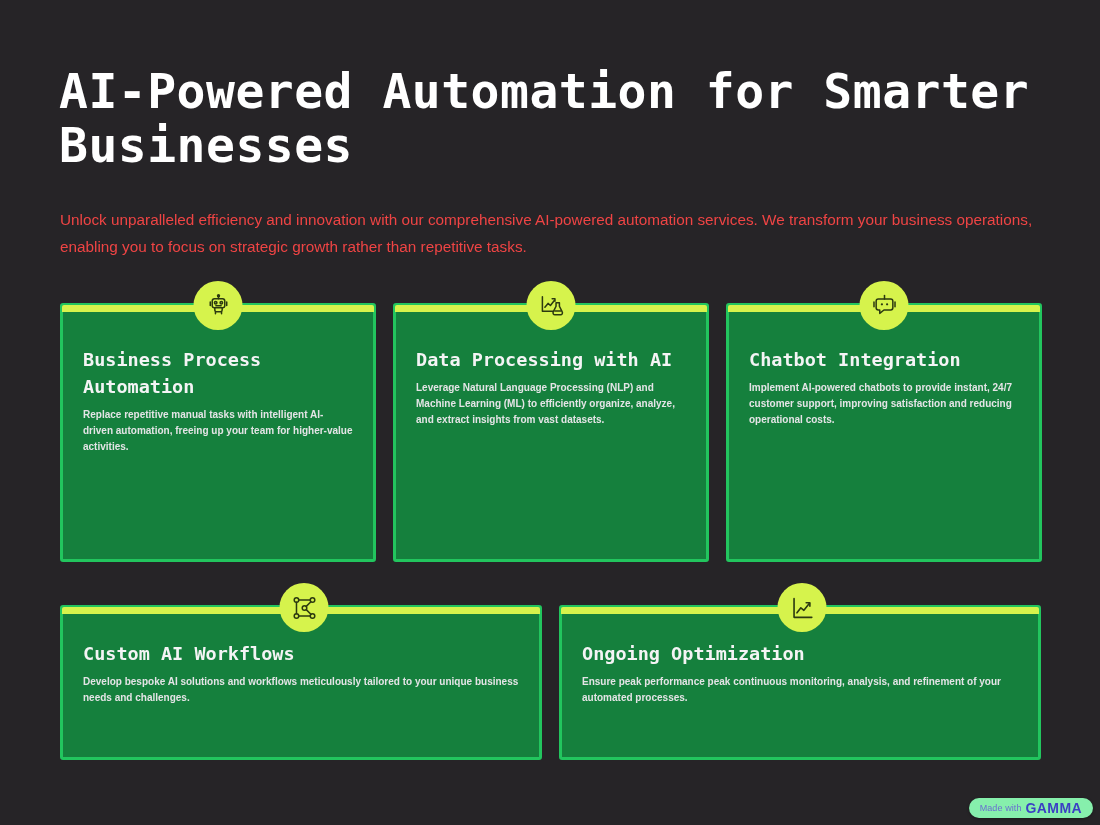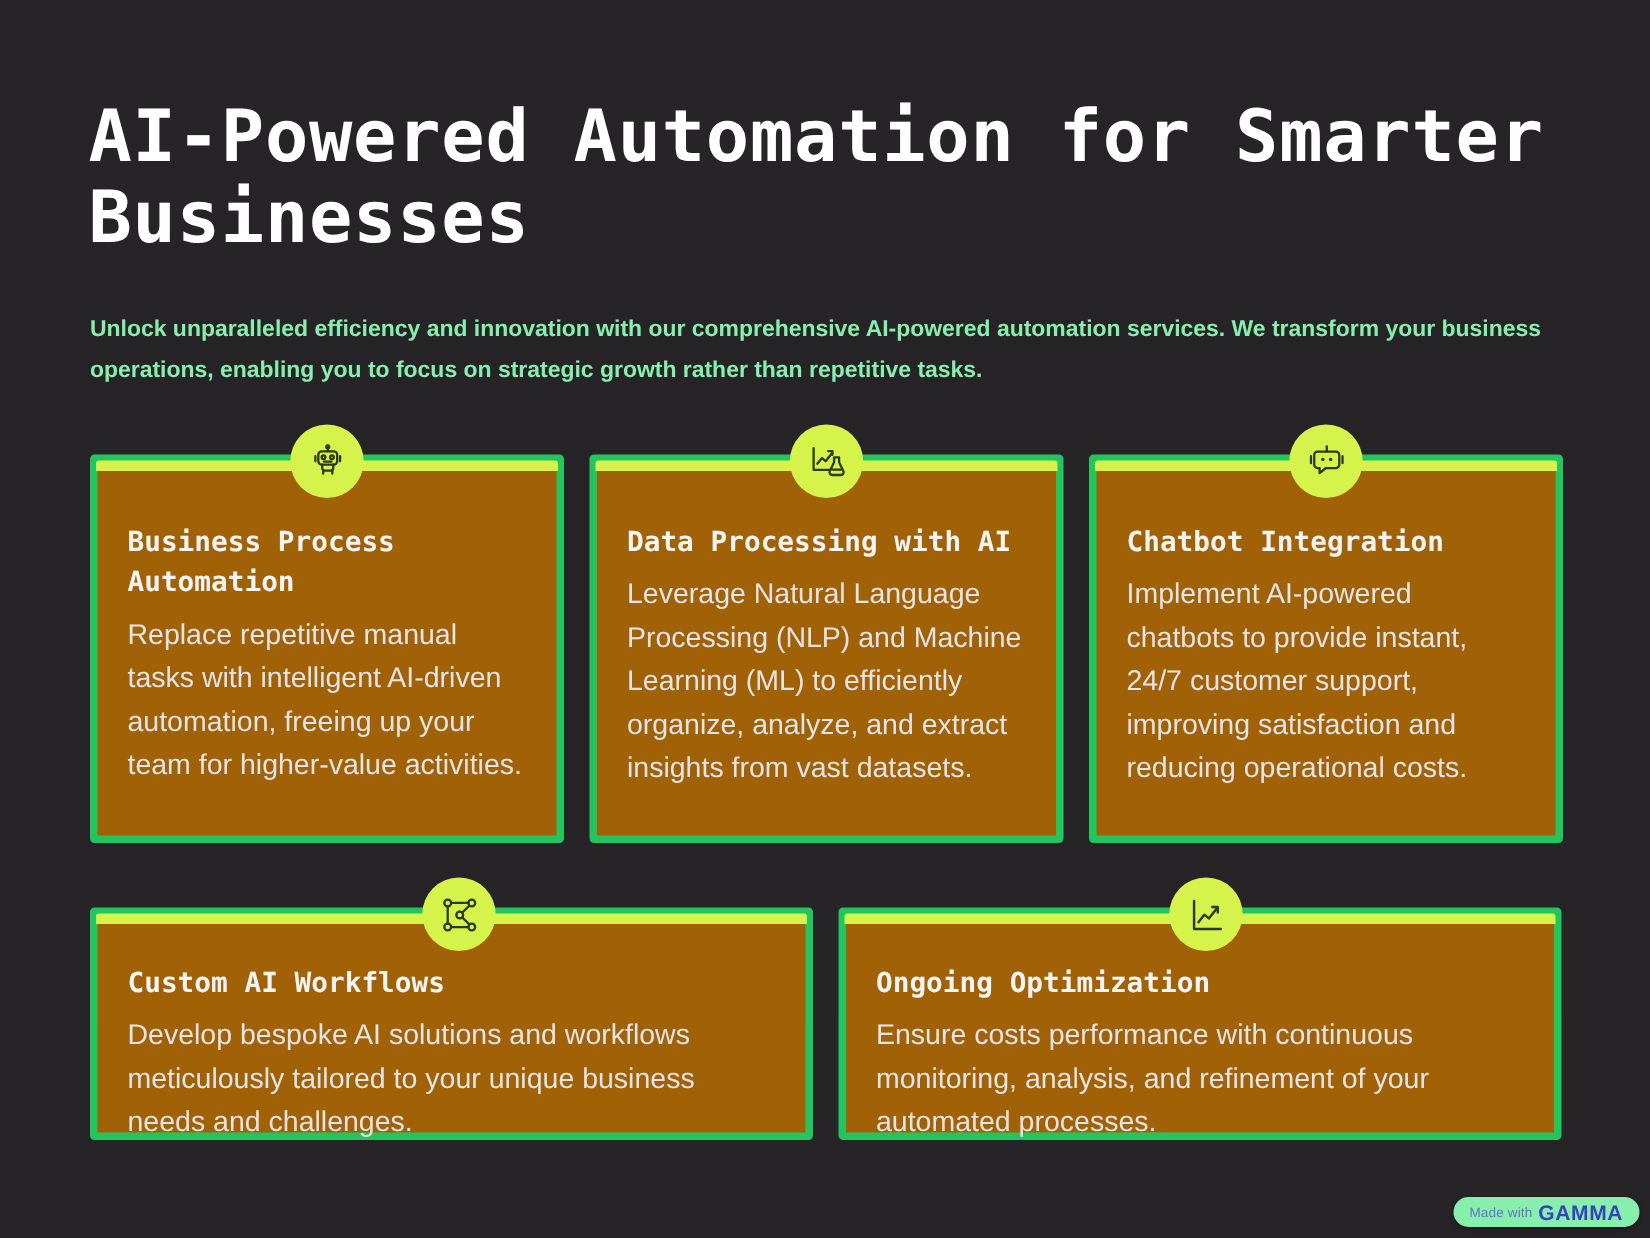--- a/index.html
+++ b/index.html
@@ -37,29 +37,29 @@
     color: #ffffff;
   }
 
   .hero-sub {
     position: absolute;
     left: 60px;
     top: 206px;
     width: 980px;
     font-size: 15.3px;
     line-height: 27px;
-    color: #86efac;
-    font-weight: 700;
+    color: #ef4444;
+    font-weight: 400;
   }
 
   
   .card {
     position: absolute;
-    background: #a16207;
-    border: 5px solid #22c55e;
+    background: #15803d;
+    border: 3px solid #22c55e;
     border-radius: 3px;
     overflow: visible;
   }
 
   .card-topbar {
     position: absolute;
     left: -1px;
     top: -1px;
     width: calc(100% + 2px);
     height: 7px;
@@ -93,24 +93,24 @@
     font-family: "DejaVu Sans Mono", "Liberation Mono", monospace;
     font-size: 18.5px;
     line-height: 27px;
     font-weight: 700;
     color: #f4f4f5;
     letter-spacing: 0px;
     margin-bottom: 7px;
   }
 
   .card-desc {
-    font-size: 19px;
-    line-height: 29px;
+    font-size: 10px;
+    line-height: 16px;
     color: #e4e4e6;
-    font-weight: 400;
+    font-weight: 700;
   }
 
   
   #card-0 { left: 60px;  top: 303px; width: 316px; height: 259px; }
   #card-1 { left: 393px; top: 303px; width: 316px; height: 259px; }
   #card-2 { left: 726px; top: 303px; width: 316px; height: 259px; }
 
   
   #card-3 { left: 60px;  top: 605px; width: 482px; height: 155px; }
   #card-4 { left: 559px; top: 605px; width: 482px; height: 155px; }
@@ -233,21 +233,21 @@
     <div class="card-topbar"></div>
     <div class="card-badge" style="left:240px; transform:translateX(-50%);">
       <svg width="26" height="26" viewBox="0 0 24 24" fill="none" stroke="#2c3a10" stroke-width="1.5" stroke-linecap="round" stroke-linejoin="round">
         <path d="M4.2 3.4v17.2h16.4"></path>
         <path d="M6.9 16.4l3.6-4.6 2.8 2.3 5.1-6.4"></path>
         <path d="M15.4 7.1h3.4v3.3"></path>
       </svg>
     </div>
     <div class="card-inner">
       <div class="card-title">Ongoing Optimization</div>
-      <div class="card-desc">Ensure costs performance with continuous monitoring, analysis, and refinement of your automated processes.</div>
+      <div class="card-desc">Ensure peak performance peak continuous monitoring, analysis, and refinement of your automated processes.</div>
     </div>
   </div>
 
   <div class="gamma-badge">
     <span class="gamma-made">Made with</span>
     <span class="gamma-word">GAMMA</span>
   </div>
 
 </div>
 

